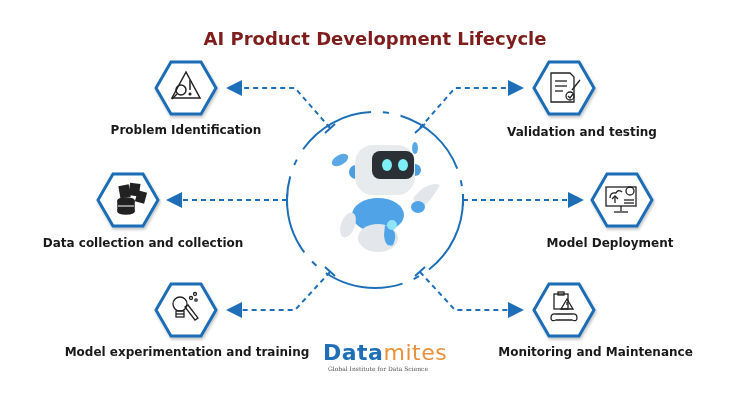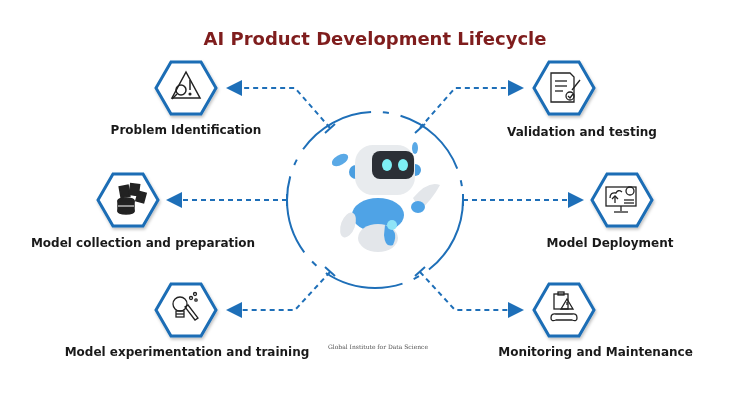--- a/index.html
+++ b/index.html
@@ -147,21 +147,22 @@
     <path d="M385,225 Q400,230 393,245 Q385,248 384,235 Z" fill="#4fa3e6"></path>
     <circle cx="392" cy="225" r="5" fill="#8fe4f7"></circle>
 
     <ellipse cx="348" cy="225" rx="7" ry="13" fill="#e3e6ea" transform="rotate(20 348 225)"></ellipse>
     <path d="M413,198 Q428,180 440,185 Q432,200 420,210 Z" fill="#e3e6ea"></path>
     <ellipse cx="418" cy="207" rx="7" ry="6" fill="#4fa3e6"></ellipse>
   </g>
 </svg>
 
 <div class="label" style="left:186px; top:123px;">Problem Identification</div>
-<div class="label" style="left:143px; top:236px;">Model collection and preparation</div>
+<div class="label" style="left:143px; top:236px;">Data collection and collection</div>
 <div class="label" style="left:187px; top:345px;">Model experimentation and training</div>
 <div class="label" style="left:570px; top:125px;margin-left:12px;">Validation and testing</div>
 <div class="label" style="left:610px; top:236px;">Model Deployment</div>
 <div class="label" style="left:582px; top:345px;padding-left:27px;">Monitoring and Maintenance</div>
 
 <div class="logo">
+  <div class="logo-main"><span class="a">Data</span><span class="b">mites</span></div>
   <div class="logo-sub">Global Institute for Data Science</div>
 </div>
 
 </body></html>

